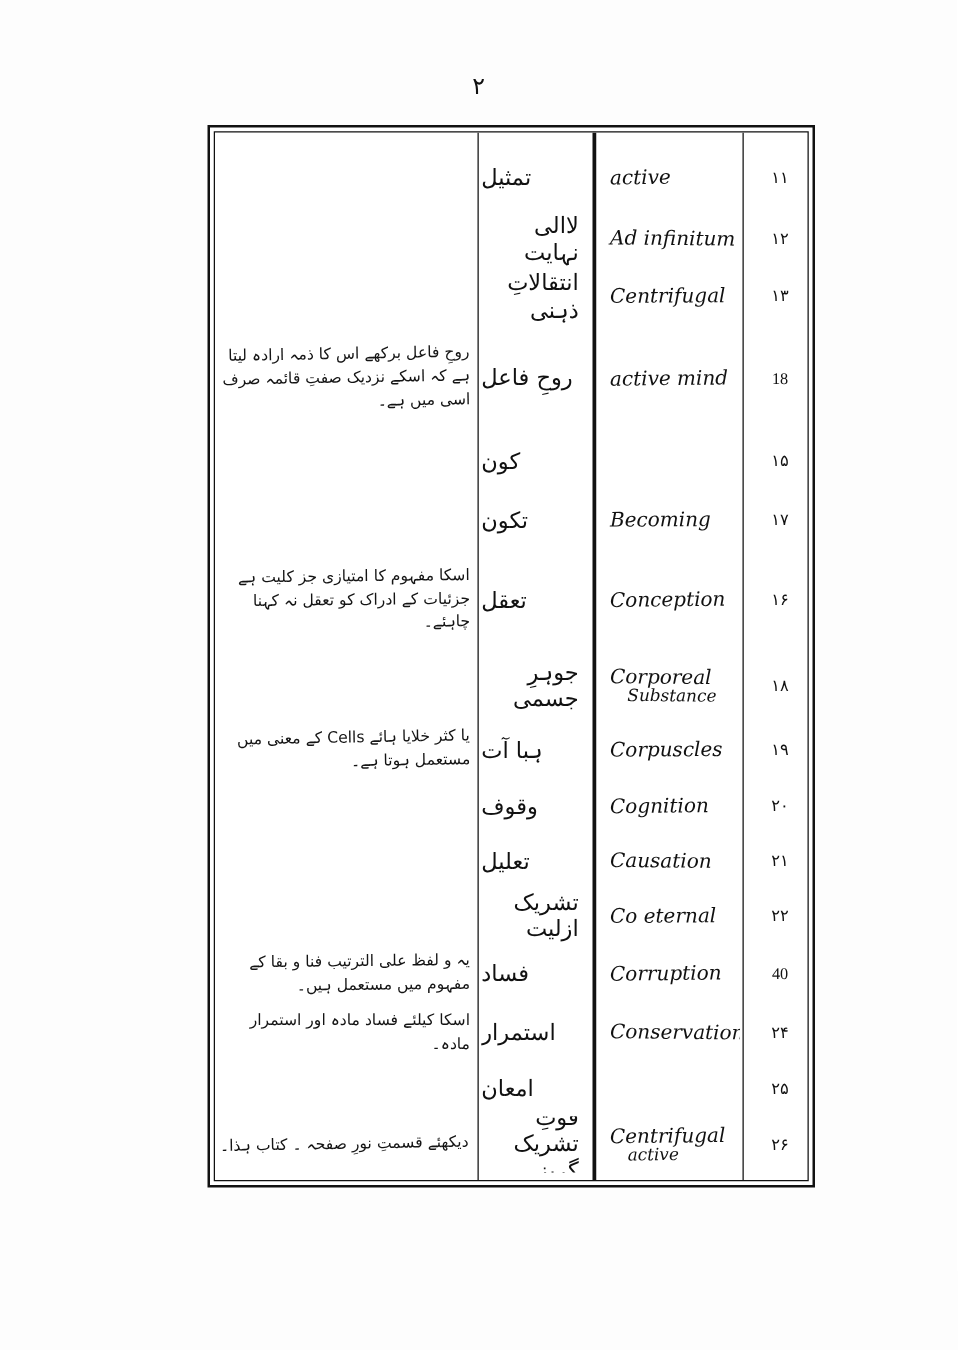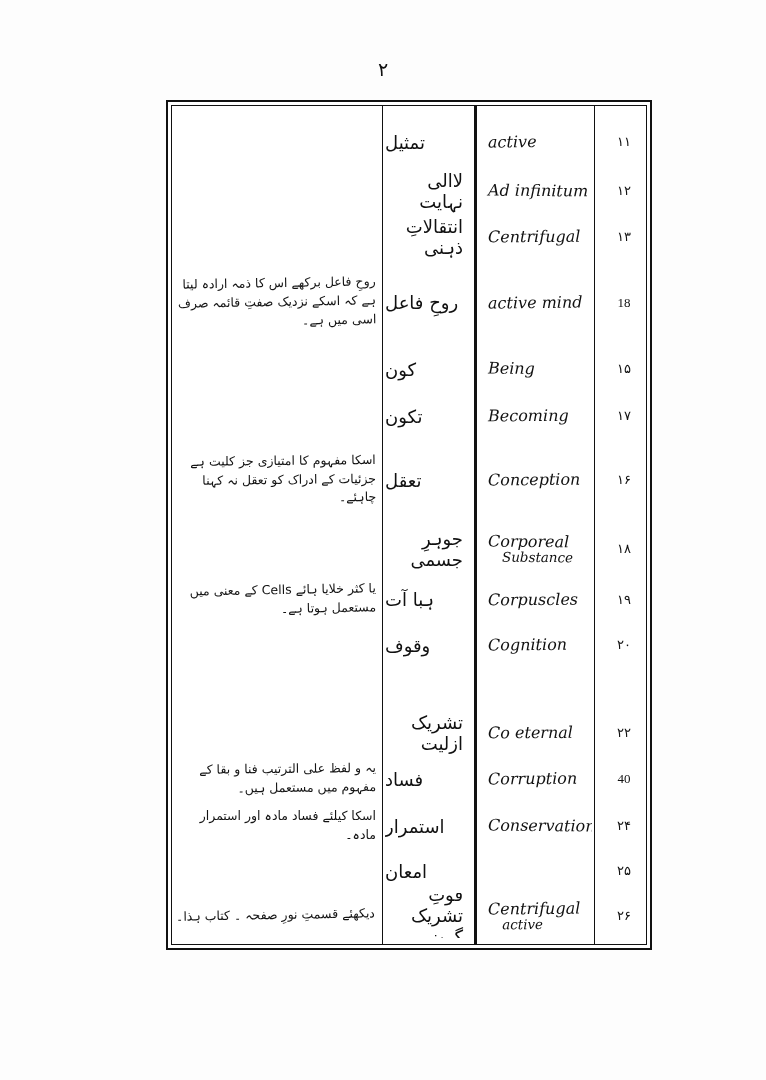--- a/index.html
+++ b/index.html
@@ -218,26 +218,20 @@
               <span>active mind</span>
               <span class="second"></span>
             </div>
           </div>
           <div class="cell cell-num">18</div>
         </div>
 
         <div class="row" style="top:239px;height:48px;">
           <div class="cell cell-note"></div>
           <div class="cell cell-term">کون</div>
-          <div class="cell cell-eng tilt-b">
-            <div>
-              <span>Being</span>
-              <span class="second"></span>
-            </div>
-          </div>
           <div class="cell cell-num">۱۵</div>
         </div>
 
         <div class="row" style="top:287px;height:46px;">
           <div class="cell cell-note"></div>
           <div class="cell cell-term">تکون</div>
           <div class="cell cell-eng tilt-c">
             <div>
               <span>Becoming</span>
               <span class="second"></span>
@@ -287,20 +281,31 @@
           <div class="cell cell-term">وقوف</div>
           <div class="cell cell-eng tilt-a">
             <div>
               <span>Cognition</span>
               <span class="second"></span>
             </div>
           </div>
           <div class="cell cell-num">۲۰</div>
         </div>
 
+        <div class="row" style="top:561px;height:44px;">
+          <div class="cell cell-note"></div>
+          <div class="cell cell-term">تعلیل</div>
+          <div class="cell cell-eng tilt-b">
+            <div>
+              <span>Causation</span>
+              <span class="second"></span>
+            </div>
+          </div>
+          <div class="cell cell-num">۲۱</div>
+        </div>
 
         <div class="row" style="top:605px;height:44px;">
           <div class="cell cell-note"></div>
           <div class="cell cell-term">تشریک ازلیت</div>
           <div class="cell cell-eng tilt-c">
             <div>
               <span>Co eternal</span>
               <span class="second"></span>
             </div>
           </div>

